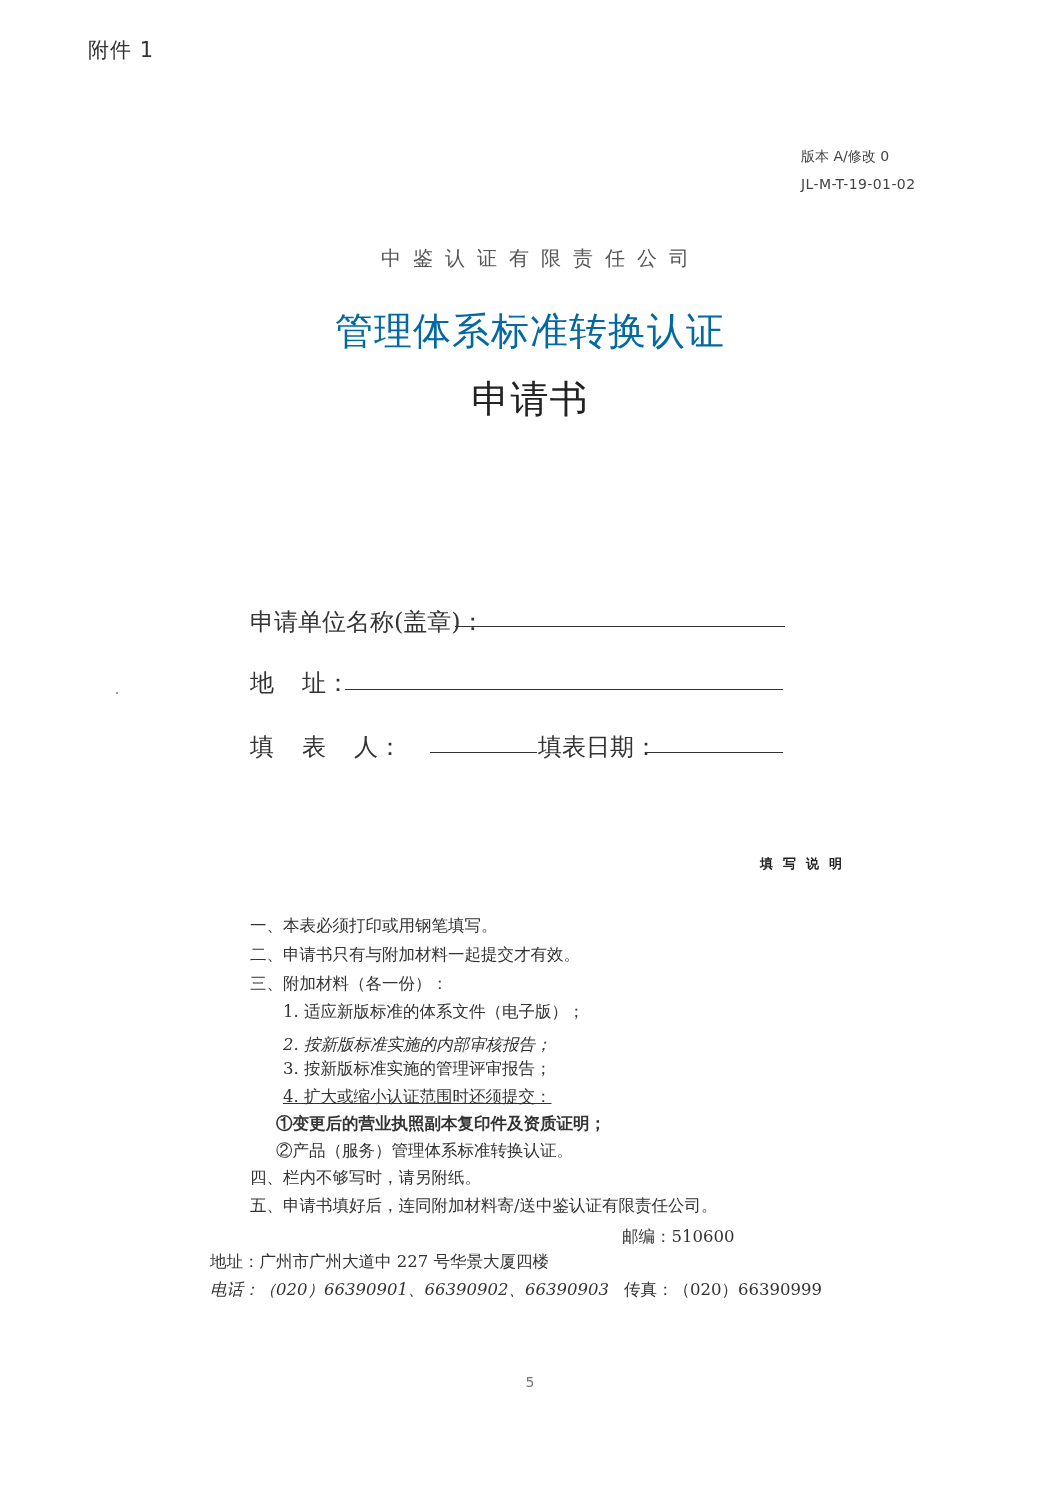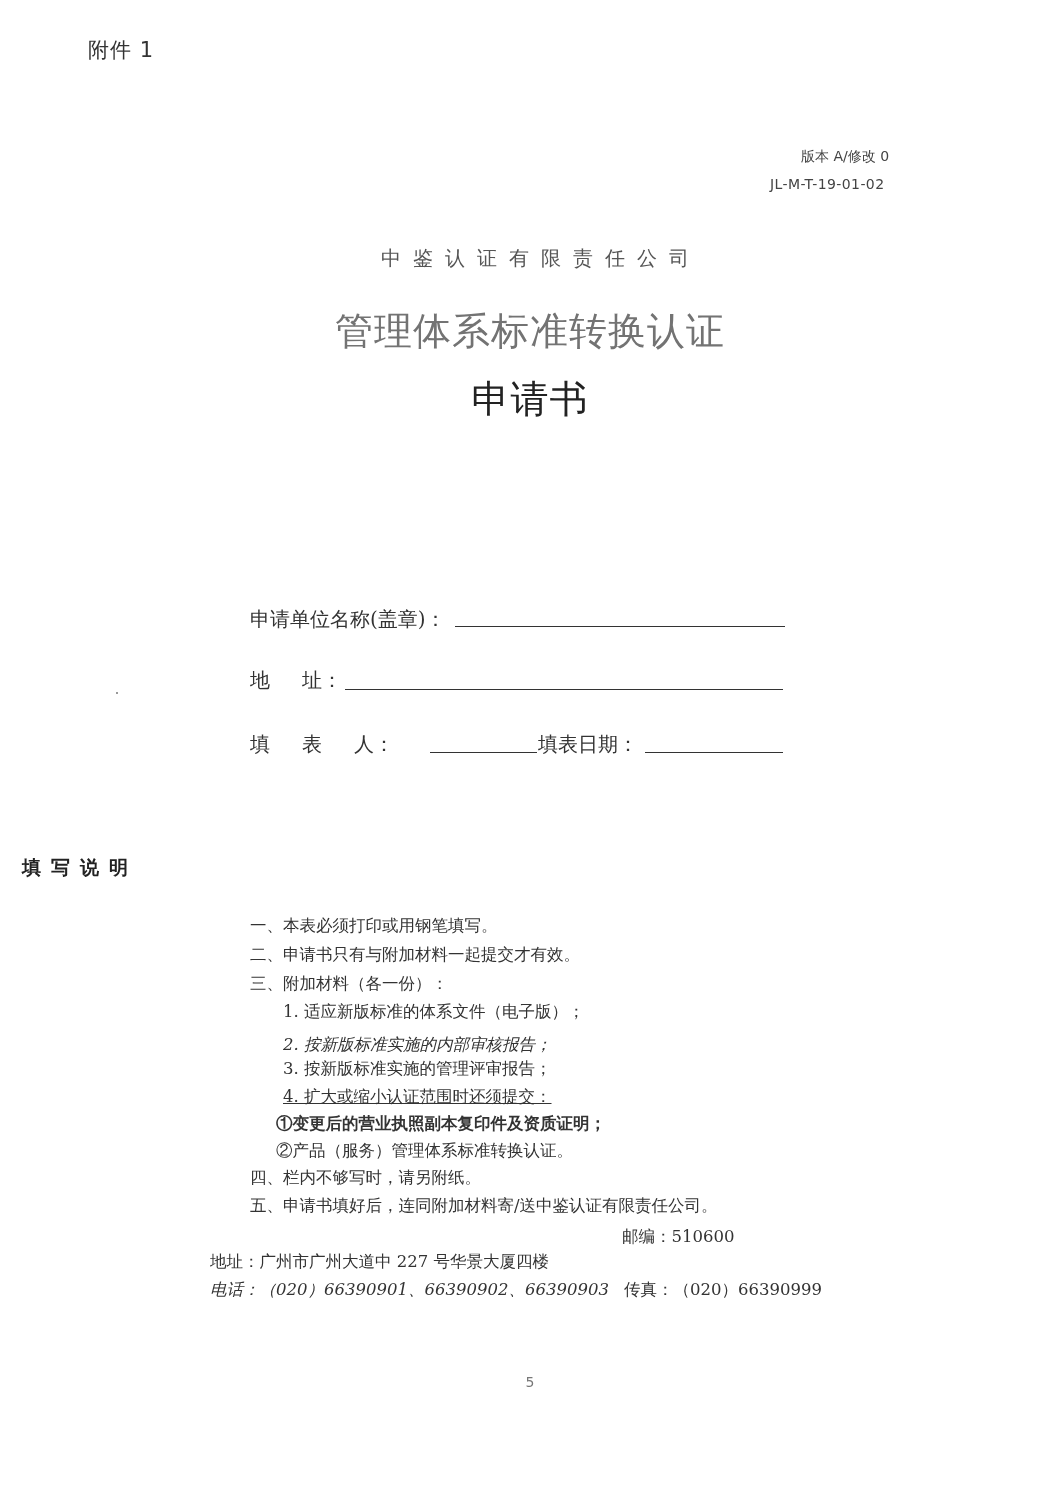--- a/index.html
+++ b/index.html
@@ -4,29 +4,29 @@
   <style>
     html, body { margin: 0; padding: 0; background: #ffffff; }
     body {
       width: 1060px; height: 1500px; position: relative; overflow: hidden;
       color: #2a2a2a;
       font-family: "DejaVu Serif", "Liberation Serif", serif;
     }
     .abs { position: absolute; white-space: nowrap; }
     .attachment { left: 88px; top: 36px; font-size: 21px; font-family: "DejaVu Sans", sans-serif; color: #333; letter-spacing: 1px; }
     .version { left: 801px; top: 148px; font-size: 14px; font-family: "DejaVu Sans", sans-serif; color: #444; }
-    .code { left: 770px; top: 176px; font-size: 14px; font-family: "DejaVu Sans", sans-serif; color: #444; letter-spacing: 0.4px; }
+    .code { left: 801px; top: 176px; font-size: 14px; font-family: "DejaVu Sans", sans-serif; color: #444; letter-spacing: 0.4px; }
     .company { left: 0; width: 1060px; text-align: center; top: 245px; font-size: 20px; letter-spacing: 12px; color: #555; padding-left: 22px; box-sizing: border-box; }
-    .title { left: 0; width: 1060px; text-align: center; top: 306px; font-size: 38px; letter-spacing: 1px; color: #737373; font-family: "DejaVu Sans", sans-serif; }
+    .title { left: 0; width: 1060px; text-align: center; top: 306px; font-size: 38px; letter-spacing: 1px; color: #0369a1; font-family: "DejaVu Sans", sans-serif; }
     .subtitle { left: 0; width: 1060px; text-align: center; top: 374px; font-size: 38px; letter-spacing: 1px; color: #222; font-family: "DejaVu Sans", sans-serif; }
 
-    .form-label { font-size: 20px; color: #333; text-align: center; }
+    .form-label { font-size: 24px; color: #333; text-align: center; }
     .field-line { position: absolute; border-bottom: 1.6px solid #333; height: 0; }
 
-    .notes-title { left: 0; width: 852px; text-align: left; top: 855px; font-size: 19px; font-weight: bold; letter-spacing: 10px; padding-left: 22px; box-sizing: border-box; color: #222; }
+    .notes-title { left: 0; width: 852px; text-align: right; top: 855px; font-size: 13px; font-weight: bold; letter-spacing: 10px; padding-left: 22px; box-sizing: border-box; color: #222; }
     .note { font-size: 16.5px; color: #333; left: 250px; }
     .note.sub { left: 283px; }
     .contact { font-size: 16.5px; color: #333; }
     .page-num { left: 0; width: 1060px; text-align: center; top: 1374px; font-size: 14px; color: #777; font-family: "DejaVu Sans", sans-serif; }
     .speck { left: 116px; top: 692px; width: 2px; height: 2px; background: #999; }
   </style>
 </head>
 <body>
 
 <div class="abs attachment">附件 1</div>

